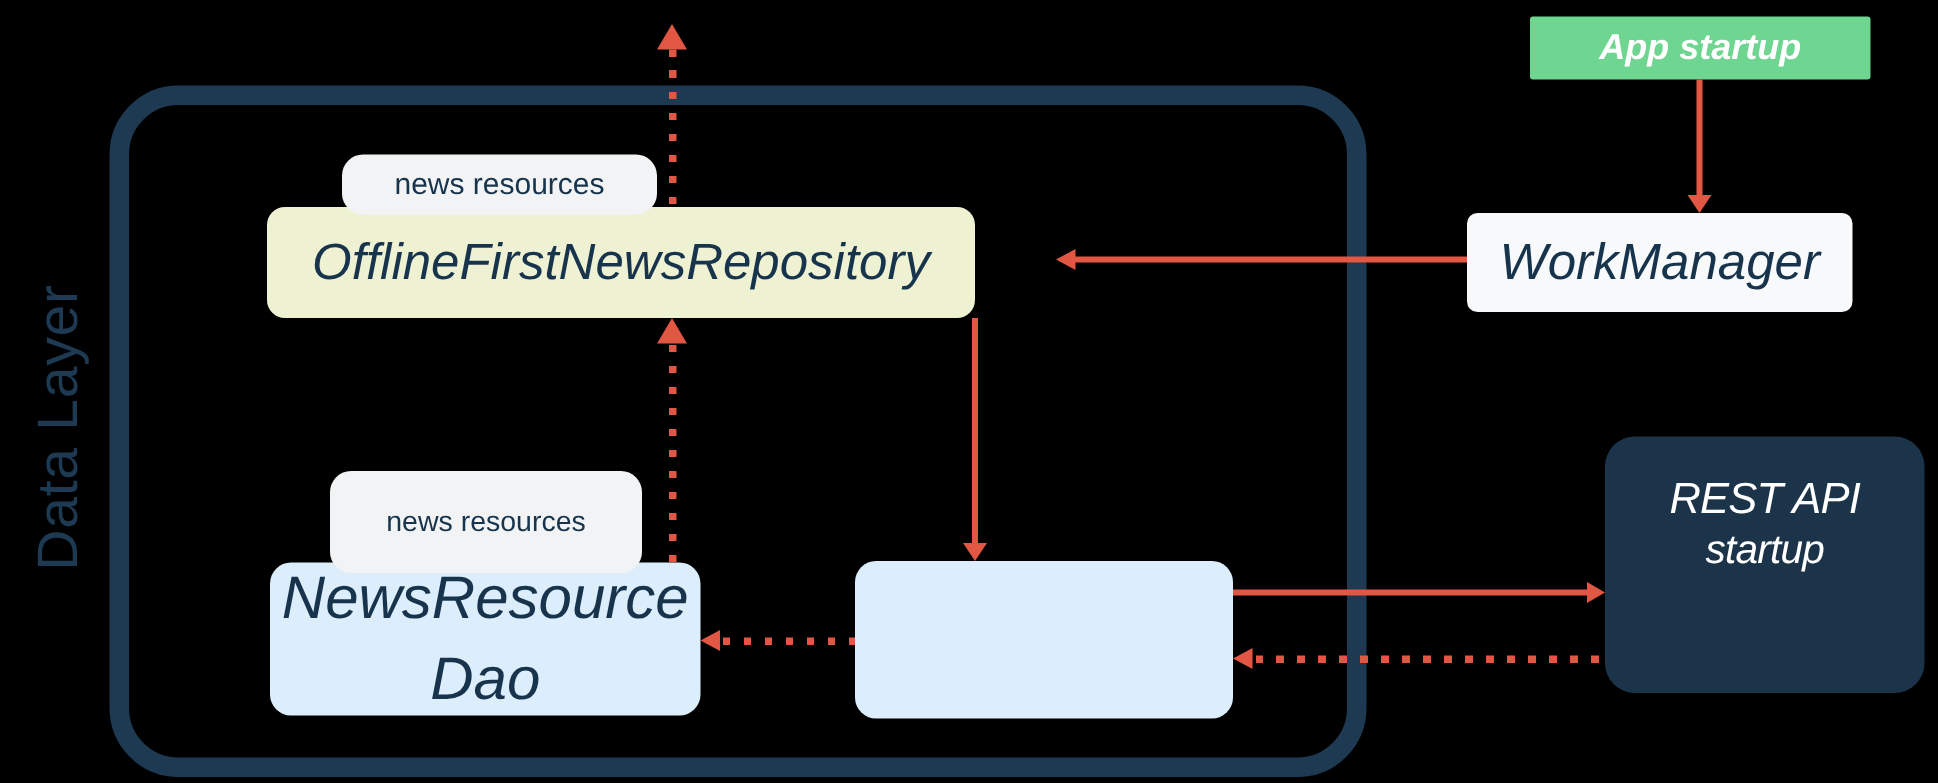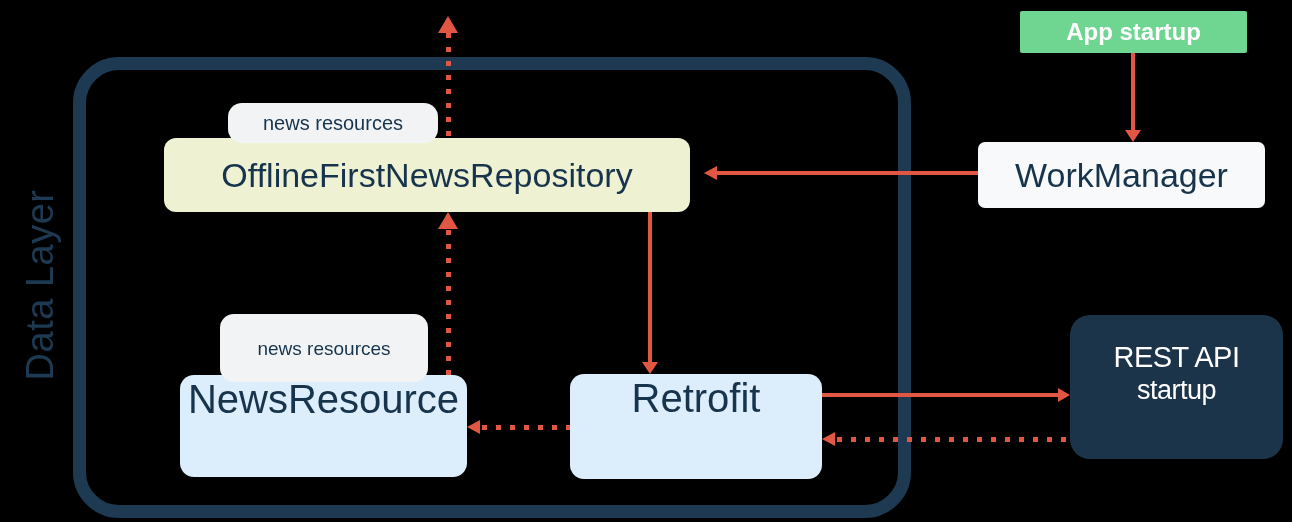--- a/index.html
+++ b/index.html
@@ -23,21 +23,21 @@
     position:absolute;left:73px;top:57px;width:838px;height:461px;
     border:13px solid var(--navy);border-radius:46px;background:transparent;z-index:1;
   }
   .vlabel{
     position:absolute;left:40px;top:285px;transform:translate(-50%,-50%) rotate(-90deg);
     white-space:nowrap;color:var(--navy);font-size:38px;font-weight:500;letter-spacing:.5px;z-index:1;
   }
 
   .box{
     position:absolute;display:flex;flex-direction:column;align-items:center;justify-content:center;
-    color:var(--text-navy);z-index:2;text-align:center;
+    color:var(--text-navy);z-index:2;text-align:center;font-style:italic;
   }
   .box .line{display:block;}
   .yellow{background:var(--yellow);border-radius:12px;font-size:34px;}
   .blue{background:var(--blue);border-radius:14px;font-size:40px;line-height:48px;justify-content:space-between;}
   .white{background:var(--white-box);border-radius:7px;font-size:34px;}
   .green{background:var(--green);border-radius:2px;color:#ffffff;font-size:24px;font-weight:bold;}
   .dark{background:var(--navy-deep);border-radius:20px;color:#ffffff;justify-content:flex-start;}
   .dark .title{font-size:29px;font-weight:500;letter-spacing:-0.5px;margin-top:26px;}
   .dark .sub{font-size:27px;font-weight:500;letter-spacing:-0.5px;line-height:33px;margin-top:44px;}
 
@@ -103,41 +103,41 @@
   </div>
 
   <div class="arrow">
     <div class="tri tri-left" style="position:absolute;left:467px;top:420px;"></div>
     <div class="dot-h" style="position:absolute;left:482px;top:425px;width:88px;"></div>
   </div>
 
   <div class="pill" style="left:228px;top:103px;width:210px;height:40px;">
     <span>news resources</span>
   </div>
-  <div class="box yellow" style="left:164px;top:138px;width:526px;height:74px;">
+  <div class="box yellow" style="left:178px;top:138px;width:472px;height:74px;">
     <span class="line">OfflineFirstNewsRepository</span>
   </div>
 
   <div class="pill small" style="left:220px;top:314px;width:208px;height:68px;">
     <span>news resources</span>
   </div>
   <div class="box blue" style="left:180px;top:375px;width:287px;height:102px;">
     <span class="line">NewsResource</span>
+    <span class="line">Dao</span>
   </div>
 
   <div class="box blue" style="left:570px;top:374px;width:252px;height:105px;">
-    <span class="line">Retrofit</span>
   </div>
 
-  <div class="box white" style="left:978px;top:142px;width:287px;height:66px;">
+  <div class="box white" style="left:978px;top:142px;width:257px;height:66px;">
     <span class="line">WorkManager</span>
   </div>
 
   <div class="box green" style="left:1020px;top:11px;width:227px;height:42px;">
     <span class="line">App startup</span>
   </div>
 
-  <div class="box dark" style="left:1070px;top:315px;width:213px;height:144px;">
+  <div class="box dark" style="left:1070px;top:291px;width:213px;height:171px;">
     <span class="title">REST API</span>
     <span class="sub" style="margin-top:0;">startup</span>
   </div>
 
 </div>
 
 </body></html>

